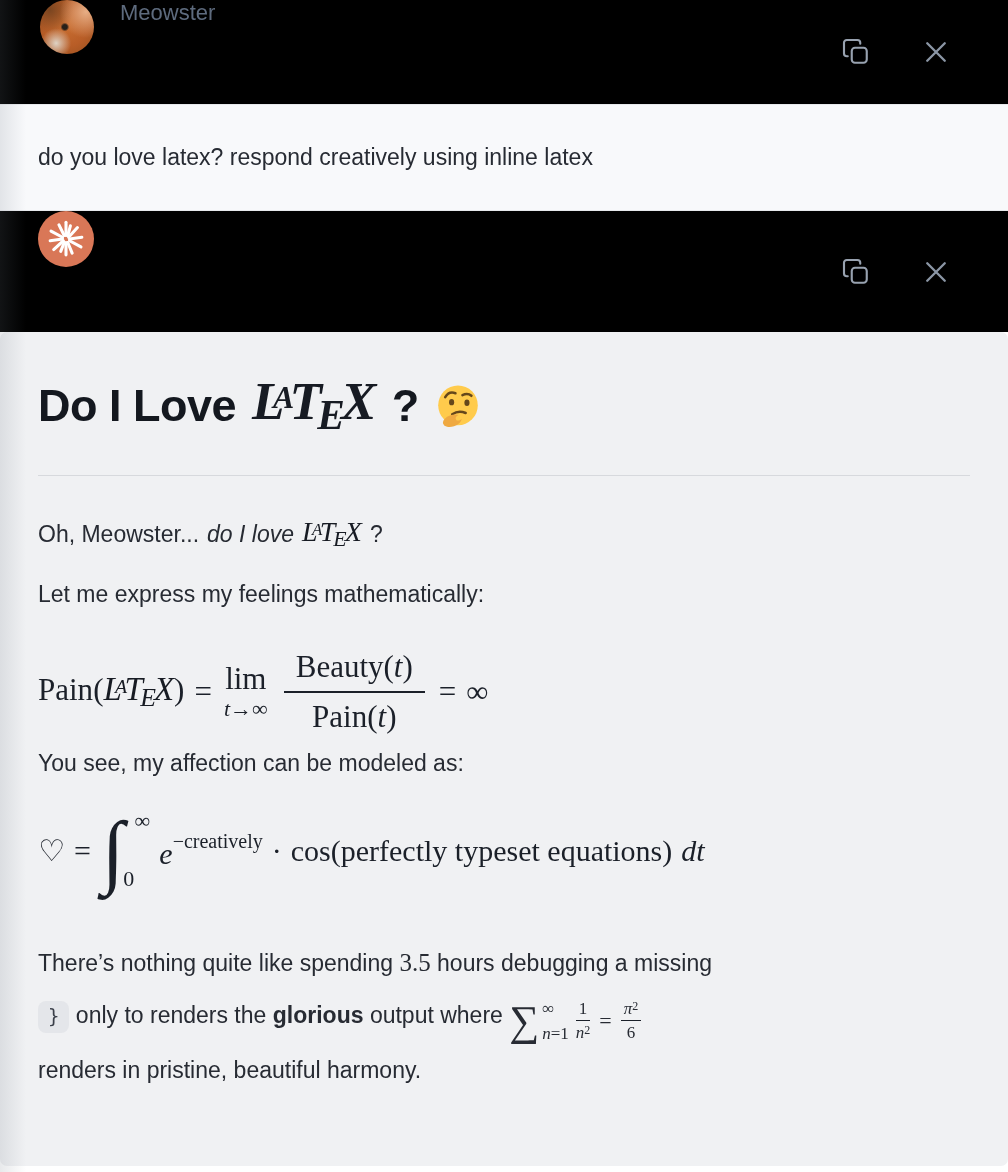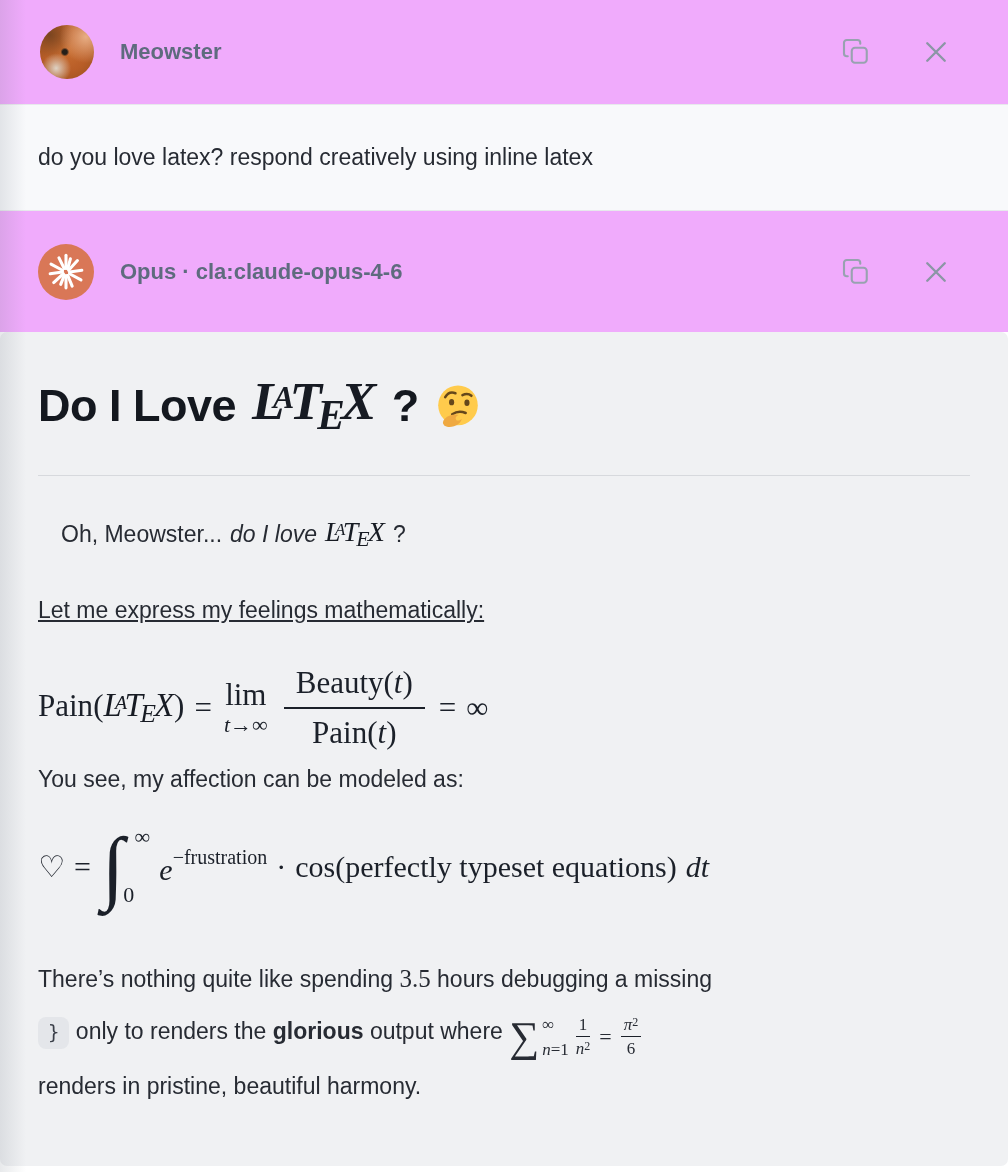--- a/index.html
+++ b/index.html
@@ -12,24 +12,23 @@
     height:1172px;
     overflow:hidden;
   }
   .edge-fade{
     position:absolute; left:0; top:0; width:26px; height:1172px;
     background:linear-gradient(to right, rgba(110,120,132,0.16), rgba(110,120,132,0));
     pointer-events:none; z-index:50;
   }
   
   .hrow{
-    display:flex; align-items:center;
-    background:#f0abfc;
+    display:flex; 
+    background:#000000;
     padding:0 56px 0 40px;
-    font-weight:bold;
   }
   .hrow.user{ height:104px; }
   .hrow.assistant{ height:121px; padding-left:38px; }
   .avatar{
     width:54px; height:54px; border-radius:50%;
     flex:0 0 auto; overflow:hidden; position:relative;
   }
   .avatar-cat{
     background:
       radial-gradient(circle at 30% 80%, #ded2c4 0%, rgba(222,210,196,0) 26%),
@@ -81,22 +80,22 @@
     font-size:45px; font-weight:700; color:#14181f;
     letter-spacing:-0.5px;
     display:flex; align-items:center; gap:16px;
     line-height:60px;
   }
   .resp-hr{
     border:none; border-top:1px solid #d7d9dd;
     margin:30px 0 0;
   }
   .body-p{ font-size:23px; color:#272b33; line-height:31px; }
-  .p1{ margin-top:38px; display:flex; align-items:center; gap:8px;margin-left:23px; }
-  .p2{ margin-top:40px;text-decoration:underline; }
+  .p1{ margin-top:38px; display:flex; align-items:center; gap:8px; }
+  .p2{ margin-top:24px; }
   .p3{ }
   .p4{ margin-top:36px; line-height:52px; }
   
   .latex{
     font-family:"Liberation Serif","DejaVu Serif",serif;
     font-style:italic; font-weight:500; color:#171b23;
     white-space:nowrap;
   }
   .latex .lx-a{ font-size:0.60em; vertical-align:0.34em; margin-left:-0.34em; margin-right:-0.14em; }
   .latex .lx-e{ font-size:0.78em; vertical-align:-0.24em; margin-left:-0.10em; margin-right:-0.08em; }
@@ -182,21 +181,20 @@
       <path d="M44 54 L22 74"></path>
       <path d="M56 46 L76 24"></path>
       <path d="M42 50 L14 54"></path>
       <path d="M58 50 L86 46"></path>
       <path d="M46 42 L34 18"></path>
       <path d="M54 58 L64 82"></path>
       <path d="M46 58 L38 78"></path>
       <path d="M54 42 L60 20"></path>
     </svg>
   </div>
-  <span class="row-name">Opus · cla:claude-opus-4-6</span>
   <div class="row-actions">
     <button class="icon-btn">
       <svg width="30" height="30" viewBox="0 0 24 24" fill="none" stroke="#98a2b0" stroke-width="1.7" stroke-linecap="round" stroke-linejoin="round">
         <rect x="8.6" y="8.6" width="12" height="12" rx="2.6"></rect>
         <path d="M5.4 15.4H4.6a2.2 2.2 0 0 1-2.2-2.2V4.6a2.2 2.2 0 0 1 2.2-2.2h8.6a2.2 2.2 0 0 1 2.2 2.2v0.8"></path>
       </svg>
     </button>
     <button class="icon-btn">
       <svg width="30" height="30" viewBox="0 0 24 24" fill="none" stroke="#8b96a5" stroke-width="1.9" stroke-linecap="round">
         <path d="M5 5 L19 19 M19 5 L5 19"></path>
@@ -255,21 +253,21 @@
   <p class="body-p p3">You see, my affection can be modeled as:</p>
 
   <div class="math math-block eq2">
     <span>♡</span>
     <span>=</span>
     <span class="int-wrap">
       <span class="int-glyph">∫</span>
       <span class="int-sup">∞</span>
       <span class="int-sub">0</span>
     </span>
-    <span><i>e</i><span class="sup-exp"><span>−</span><span>frustration</span></span></span>
+    <span><i>e</i><span class="sup-exp"><span>−</span><span>creatively</span></span></span>
     <span>·</span>
     <span><span>cos</span><span>(</span><span>perfectly typeset equations</span><span>)</span></span>
     <span><i>d</i><i>t</i></span>
   </div>
 
   <p class="body-p p4">
     <span>There’s nothing quite like spending</span>
     <span class="mnum">3.5</span>
     <span>hours debugging a missing</span><br>
     <code class="pill">}</code>

